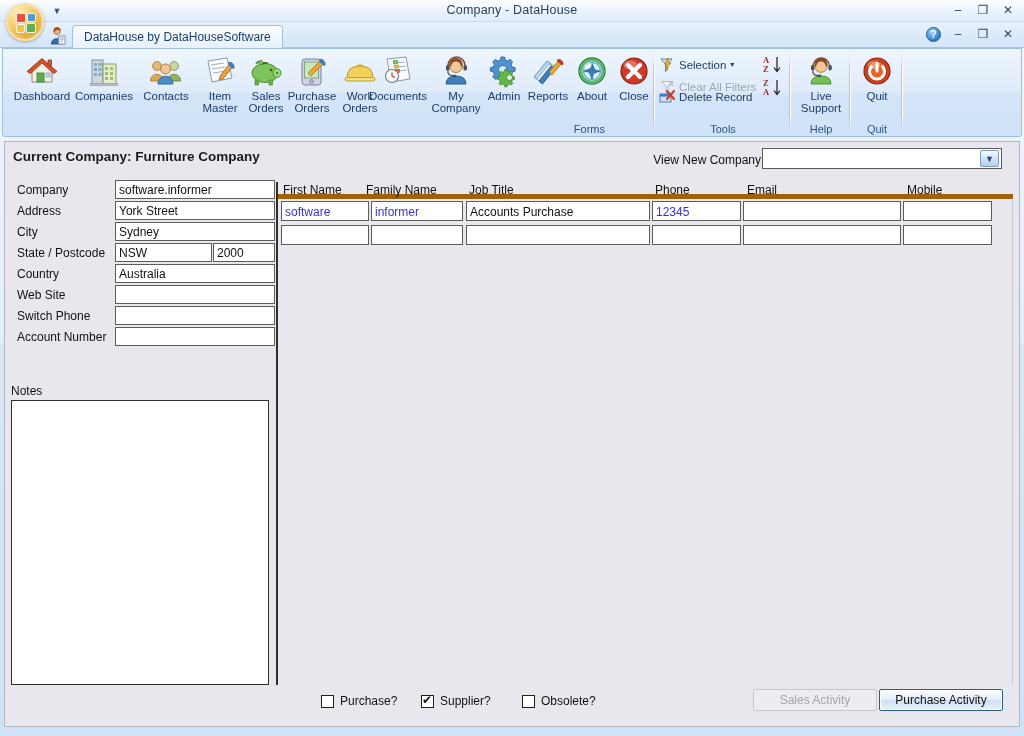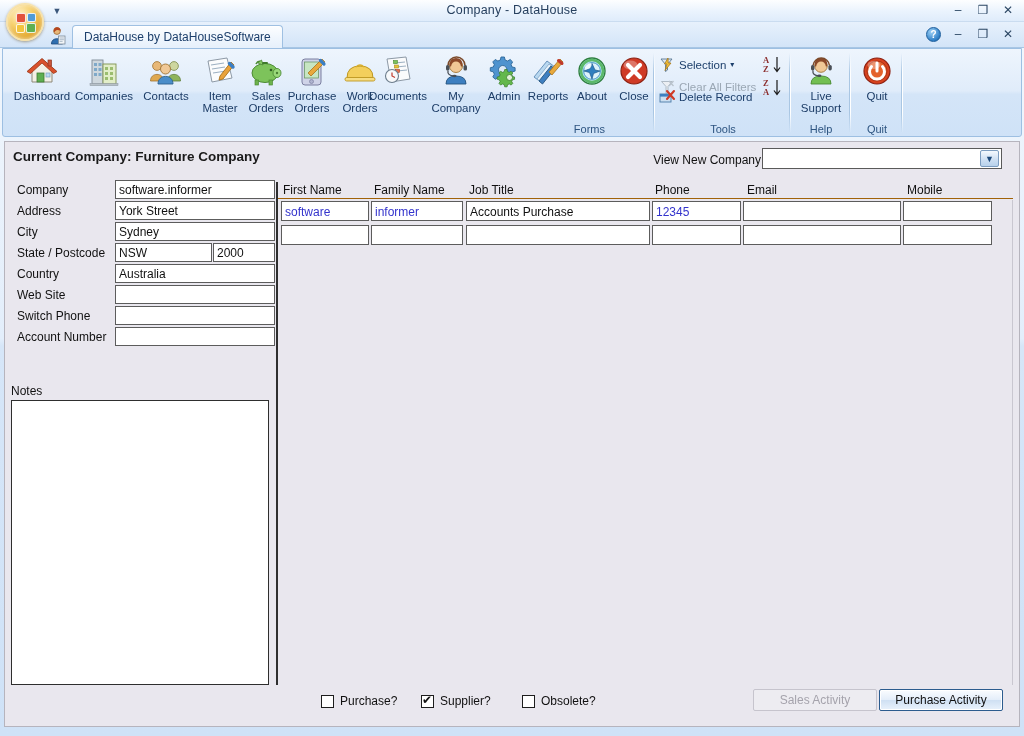--- a/index.html
+++ b/index.html
@@ -193,21 +193,21 @@
     position: absolute; left: 271px; top: 40px; width: 2px; height: 503px;
     background: #2f2f2f;
   }
 
   
   #grid {
     position: absolute; left: 273px; top: 40px; right: 6px; height: 503px;
   }
   #grid-head {
     position: relative; height: 17px;
-    border-bottom: 1px solid #a16207;
+    border-bottom: 5px solid #a16207;
   }
   #grid-head .gh {
     position: absolute; top: 1px; font-size: 12px; color: #111;
   }
   .grow { position: relative; height: 22px; margin-top: 2px; }
   .gcell {
     position: absolute; top: 0; height: 20px;
     background: #fff; border: 1px solid #5c5c5c;
     font-size: 12px; padding: 1px 3px 0 3px;
     display: flex; align-items: center;
@@ -663,21 +663,21 @@
     </div>
 
     <div id="notes-label">Notes</div>
     <div id="notes-box"></div>
 
     <div id="vsplit"></div>
 
     <div id="grid">
       <div id="grid-head">
         <div class="gh" style="left:5px;">First Name</div>
-        <div class="gh" style="left:96px;">Family Name</div>
+        <div class="gh" style="left:88px;">Family Name</div>
         <div class="gh" style="left:191px;">Job Title</div>
         <div class="gh" style="left:377px;">Phone</div>
         <div class="gh" style="left:469px;">Email</div>
         <div class="gh" style="left:629px;">Mobile</div>
       </div>
 
       <div class="grow">
         <div class="gcell blue" style="left:3px;   width:88px;">software</div>
         <div class="gcell blue" style="left:93px;  width:92px;">informer</div>
         <div class="gcell dark" style="left:188px; width:184px;">Accounts Purchase</div>

